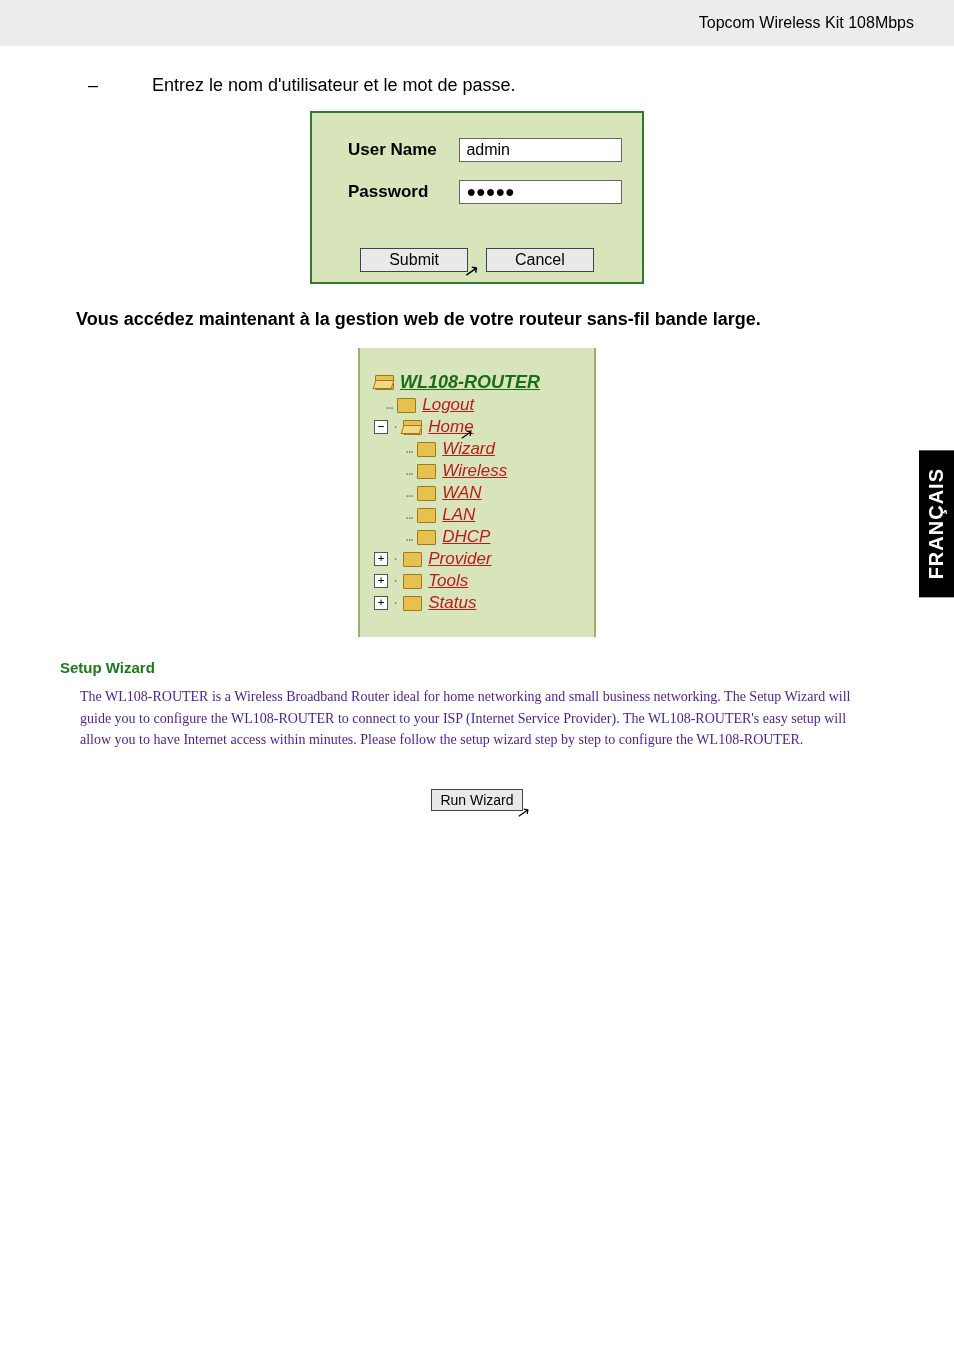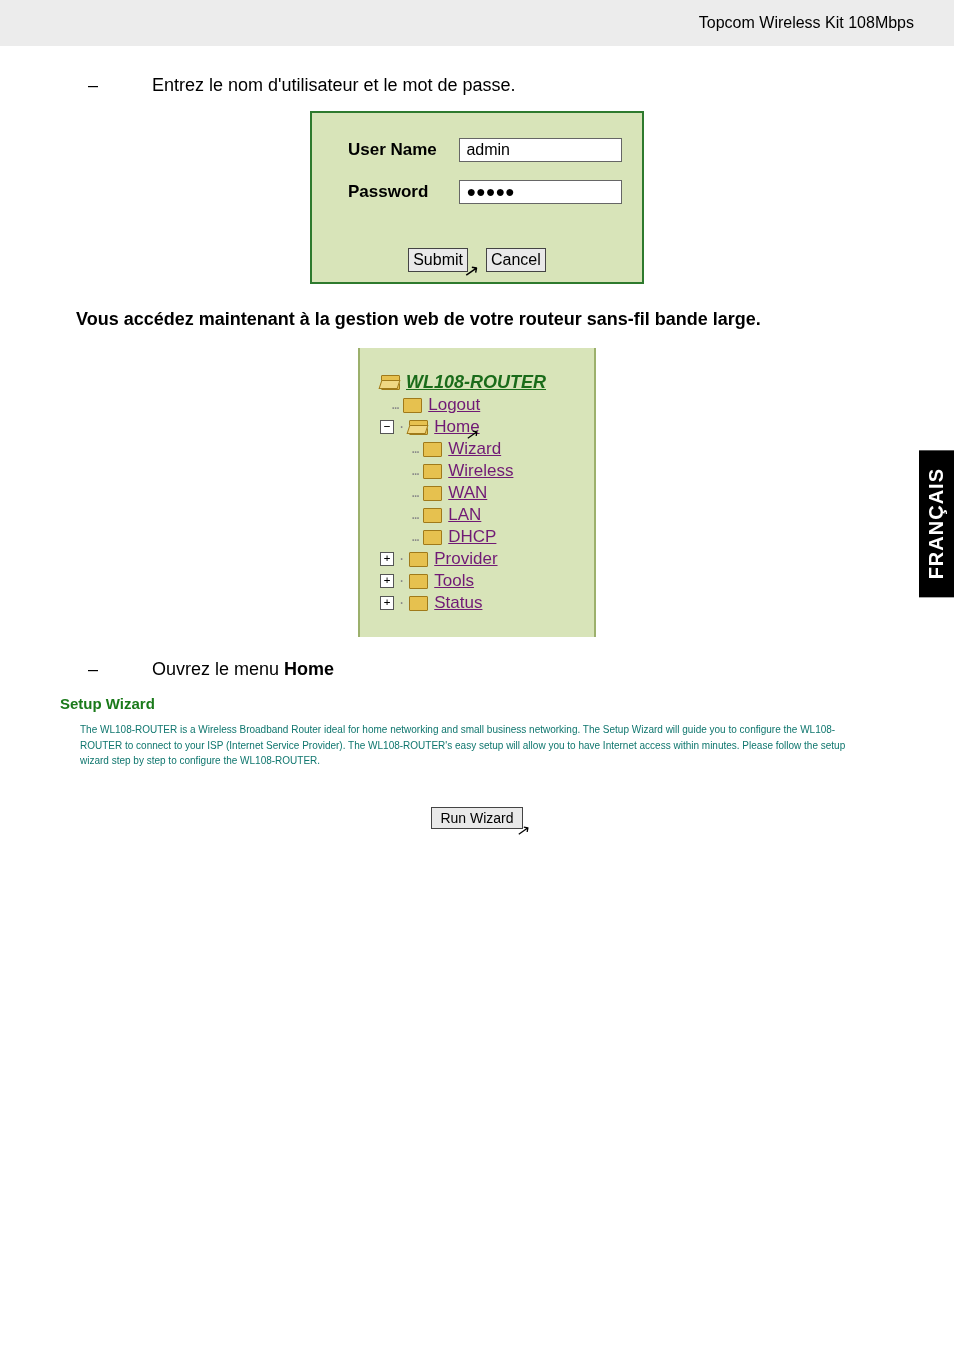--- a/index.html
+++ b/index.html
@@ -58,21 +58,21 @@
     justify-content:center;
     gap:18px;
     padding:6px 0 10px 0;
     position:relative;
   }
   .ui-btn {
     border:1px solid #444;
     background:#e9e9e9;
     font-family: Arial, sans-serif;
     font-size:16px;
-    padding:2px 4px;
+    padding:2px 28px;
   }
   .cursor {
     position:absolute;
     pointer-events:none;
     font-size:18px;
     color:#000;
   }
 
   .para { margin: 6px 0 18px 16px; font-weight: bold; }
   b { font-weight:bold; }
@@ -81,21 +81,21 @@
   .menu-card {
     width: 210px;
     margin: 8px auto 22px auto;
     border-left:2px solid #9cb06c;
     border-right:2px solid #9cb06c;
     background:#d8e4b9;
     padding: 22px 12px 22px 12px;
     font-family: Verdana, Arial, sans-serif;
     font-size:17px;
   }
-  .tree-row { display:flex; align-items:center; margin:2px 8px; }
+  .tree-row { display:flex; align-items:center; margin:2px 2px; }
   .expander {
     font-size:11px;
     width:12px; height:12px;
     line-height:11px;
     border:1px solid #555;
     text-align:center;
     margin-right:4px;
     background:#fff;
     font-family: monospace;
   }
@@ -117,37 +117,37 @@
   }
   .fld.open::before {
     content:"";
     position:absolute;
     width:17px; height:7px;
     background:#f0d884;
     border:1px solid #a07a1a;
     top:4px; left:-2px;
     transform: skewX(-18deg);
   }
-  .mlink  { color:#701a75; text-decoration:underline; }
+  .mlink  { color:#b91c1c; text-decoration:underline;font-style:italic; }
   .root   { color:#1a6b1a; font-weight:bold; font-style:italic; text-decoration:underline; font-size:18px; }
   .ind1   { padding-left: 12px; }
   .ind2   { padding-left: 32px; }
 
   
   .swz-title {
     color:#1a7a1a;
     font-weight:bold;
     font-family: Verdana, Arial, sans-serif;
     margin:13px 0 10px 0;
     font-size:15px;
   }
   .swz-text {
-    font-family: Liberation Sans, sans-serif;
-    font-size:10px;
-    color:#0f766e;
+    font-family: Liberation Serif, serif;
+    font-size:14px;
+    color:#4c1d95;
     line-height:1.55;
     padding:0 20px 0 20px;
   }
   .run-wrap {
     display:flex; justify-content:center;
     margin: 38px 0 28px 0;
     position:relative;
   }
   .run-btn {
     border:1px solid #444;
@@ -273,23 +273,20 @@
       <span class="mlink">Tools</span>
     </div>
     <div class="tree-row">
       <span class="expander">+</span>
       <span class="dots">·</span>
       <span class="fld"></span>
       <span class="mlink">Status</span>
     </div>
   </div>
 
-  <div class="bullet-line">
-    <span class="dash">–</span><span>Ouvrez le menu </span><b>Home</b>
-  </div>
 
   <div class="swz-title">Setup Wizard</div>
   <div class="swz-text">The WL108-ROUTER is a Wireless Broadband Router ideal for home networking and small business networking. The Setup Wizard will guide you to configure the WL108-ROUTER to connect to your ISP (Internet Service Provider). The WL108-ROUTER's easy setup will allow you to have Internet access within minutes. Please follow the setup wizard step by step to configure the WL108-ROUTER.</div>
 
   <div class="run-wrap">
     <button class="run-btn">Run Wizard</button>
     <span class="cursor" style="left:calc(50% + 40px); top:14px; transform:scaleX(-1) rotate(-10deg); font-size:16px;">↖</span>
   </div>
 
 

